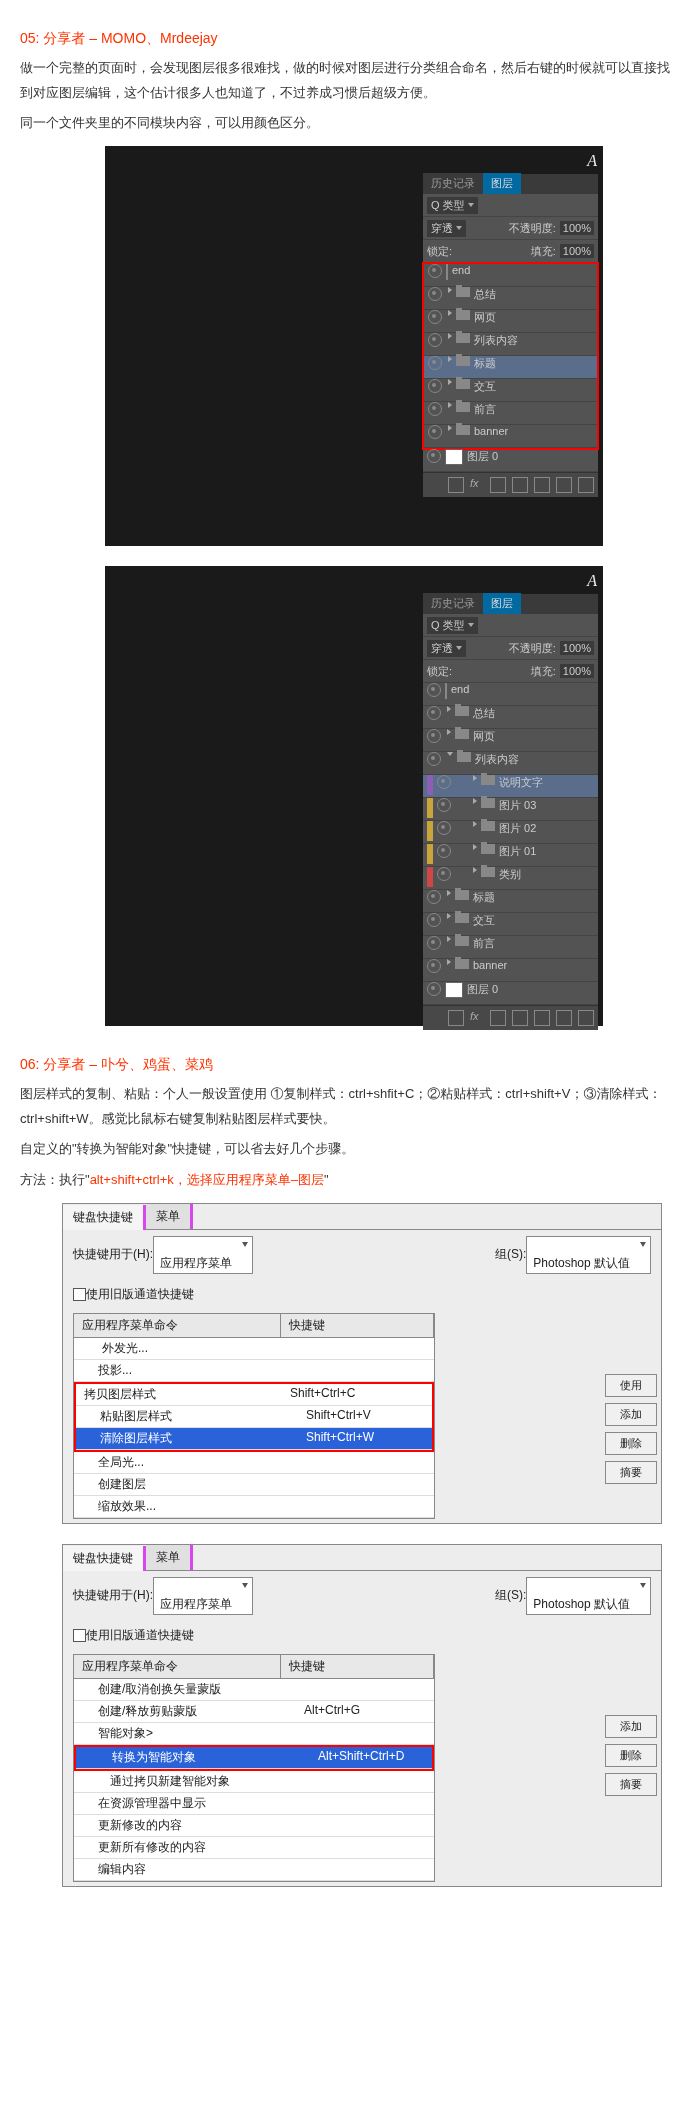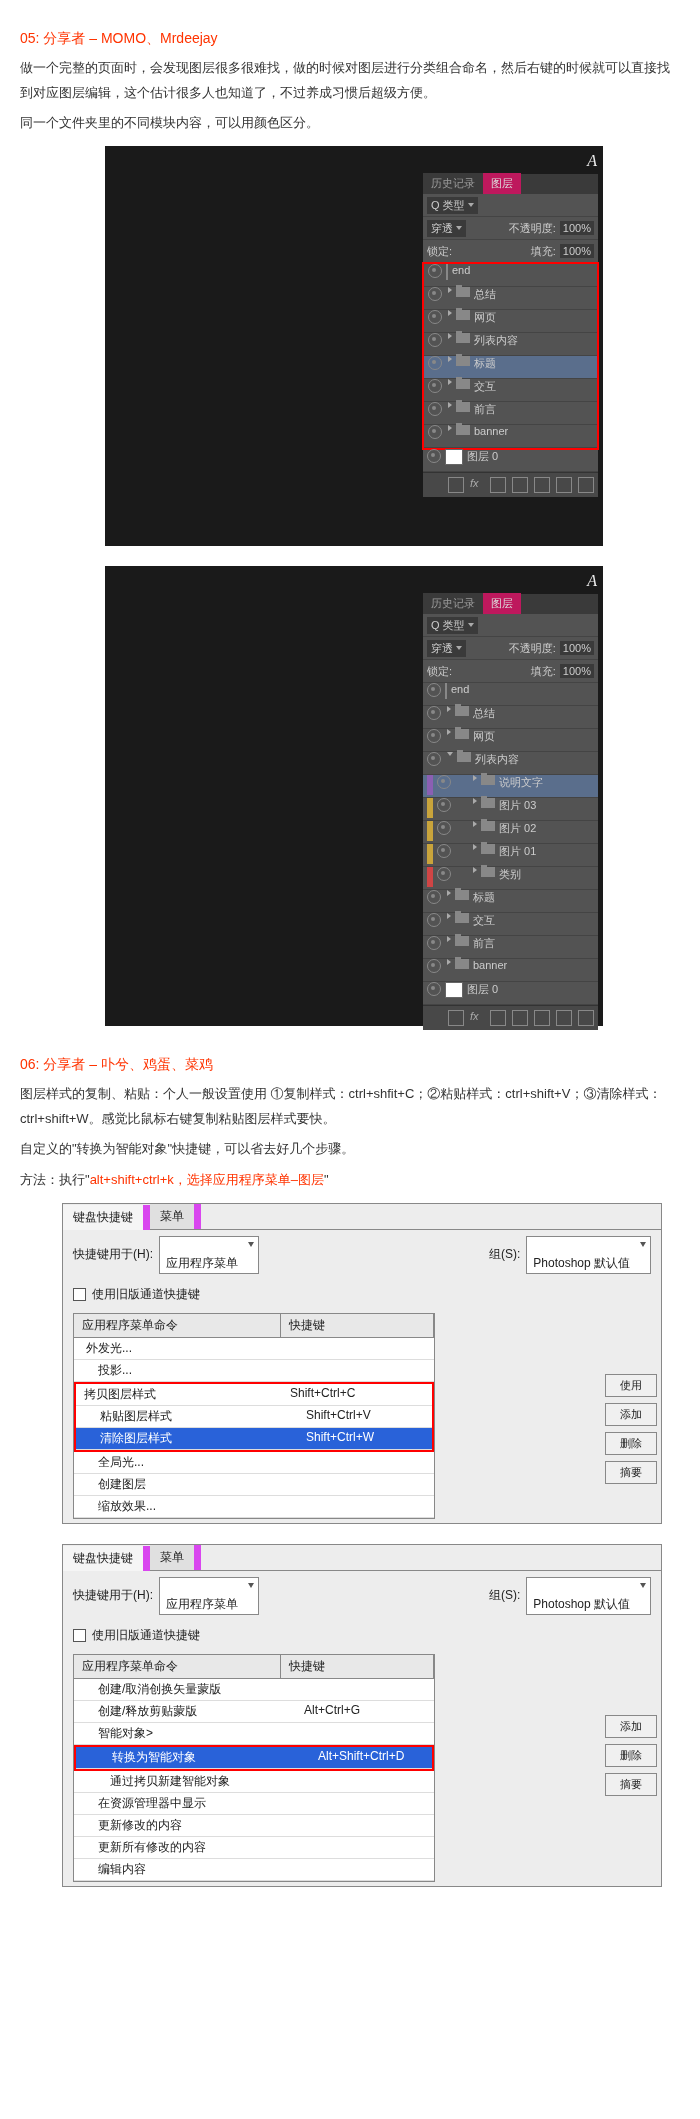--- a/index.html
+++ b/index.html
@@ -5,21 +5,21 @@
 body{margin:0;padding:20px;font-family:"Microsoft YaHei",Arial,sans-serif;font-size:13px;color:#333;background:#fff;width:660px}
 .sec-title{color:#ff3300;font-size:14px;margin:10px 0 8px}
 .para{line-height:1.9;margin-bottom:6px}
 .red{color:#ff3300}
 .ps-shell{background:#2a2a2a;margin:10px 0 20px 85px;width:498px;position:relative}
 .canvas{background:#1a1a1a;height:400px;position:relative}
 .letter-a{position:absolute;top:6px;right:6px;color:#eee;font-style:italic;font-family:serif;font-size:16px}
 .panels{position:absolute;top:28px;right:5px;width:175px;background:#535353;font-size:11px;color:#ccc}
 .tabs{display:flex;background:#3a3a3a;height:20px;align-items:flex-end}
 .tab{padding:3px 8px;background:#3a3a3a;color:#999}
-.tab.active{background:#be185d;color:#ddd}
+.tab.active{background:#0369a1;color:#ddd}
 .row{display:flex;align-items:center;height:22px;padding:0 4px;gap:4px;border-bottom:1px solid #444}
 .dd{background:#3a3a3a;padding:1px 4px;display:flex;align-items:center;gap:3px}
 .tri{width:0;height:0;border-left:3px solid transparent;border-right:3px solid transparent;border-top:4px solid #aaa}
 .sp{flex:1}
 .pct{background:#3a3a3a;padding:1px 3px}
 .layers{}
 .layer{display:flex;height:22px;gap:4px;padding:0 4px;border-bottom:1px solid #444}
 .eye{width:12px;height:12px;border-radius:50%;border:1px solid #888;position:relative}
 .eye::after{content:'';position:absolute;width:4px;height:4px;background:#888;border-radius:50%;top:3px;left:3px}
 .arr{width:0;height:0;border-top:3px solid transparent;border-bottom:3px solid transparent;border-left:4px solid #aaa;margin-left:2px}
@@ -31,23 +31,23 @@
 .thumb{width:16px;height:14px;border:1px solid #666;background:#fff}
 .colortag{width:6px;height:20px}
 .purple{background:#8b5fb3}.yellow{background:#c9a43b}.red-t{background:#d04545}
 .indent{width:12px}
 .footer-bar{display:flex;gap:6px;padding:4px;justify-content:flex-end;border-top:1px solid #333;background:#484848}
 .ic{width:14px;height:14px}
 .sq{border:1px solid #888}
 
 .win-shell{background:#ededed;margin:10px 0 20px 42px;width:598px;font-size:12px;color:#222;border:1px solid #888}
 .win-tabs{display:flex;border-bottom:1px solid #888}
-.win-tab{padding:4px 10px;background:#e0e0e0;border-right:7px solid #d946ef}
+.win-tab{padding:4px 10px;background:#e0e0e0;border-right:3px solid #d946ef}
 .win-tab.active{background:#f5f5f5;position:relative;top:1px}
-.win-row{padding:6px 10px;display:flex;align-items:center;gap:6px}
+.win-row{padding:6px 10px;display:flex;align-items:center;gap:0}
 .win-select{background:#fff;border:1px solid #888;padding:18px 20px 1px 6px;position:relative}
 .win-select::after{content:'';position:absolute;right:4px;top:5px;width:0;height:0;border-left:3px solid transparent;border-right:3px solid transparent;border-top:5px solid #555}
 .checkbox{width:11px;height:11px;border:1px solid #555;background:#fff;display:inline-block}
 .table-wrap{margin:4px 10px;border:1px solid #888;background:#fff}
 .thead{display:flex;background:#e8e8e8;border-bottom:1px solid #888}
 .th{padding:3px 8px;border-right:1px solid #888}
 .th1{width:190px}.th2{flex:1}
 .tr{display:flex;border-bottom:1px solid #ddd}
 .td{padding:2px 8px}
 .td1{width:190px}.td2{flex:1}
@@ -323,21 +323,21 @@
     <span class="checkbox"></span>
     <span>使用旧版通道快捷键</span>
   </div>
   <div class="table-wrap" style="width:360px">
     <div class="thead">
       <div class="th th1">应用程序菜单命令</div>
       <div class="th th2">快捷键</div>
     </div>
     <div id="win1-body">
         <div class="tr">
-          <div class="td td1" style="padding-left:12px">外发光...</div>
+          <div class="td td1" style="padding-left:28px">外发光...</div>
           <div class="td td2"></div>
         </div>
         <div class="tr">
           <div class="td td1" style="padding-left:24px">投影...</div>
           <div class="td td2"></div>
         </div>
         <div class="redbox2">
           <div class="tr">
             <div class="td td1" style="">拷贝图层样式</div>
             <div class="td td2">Shift+Ctrl+C</div>

